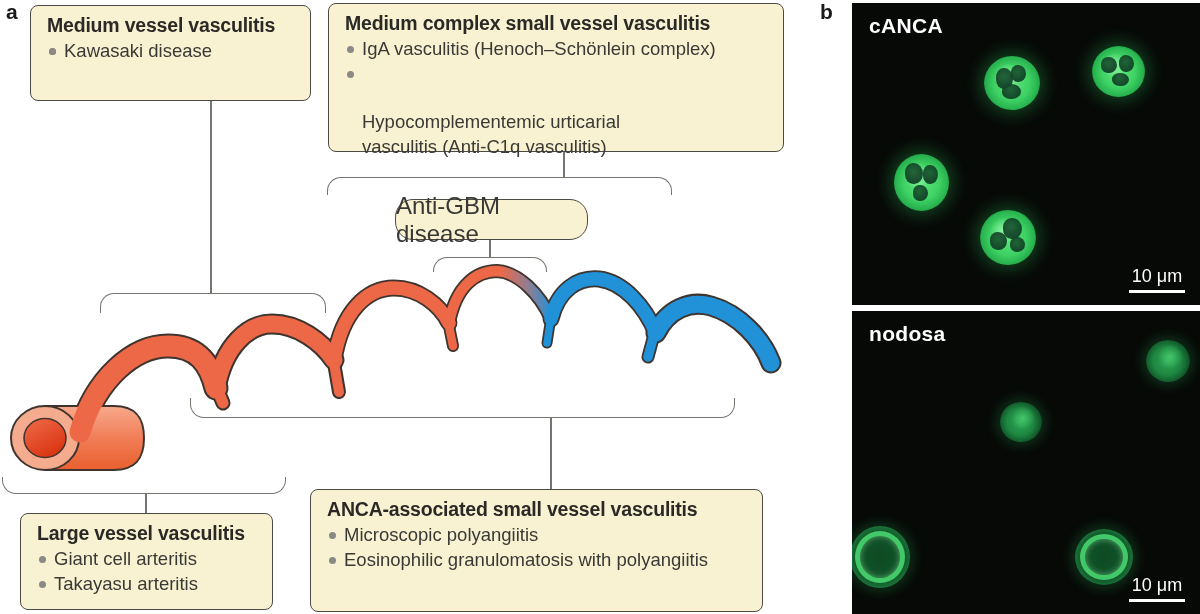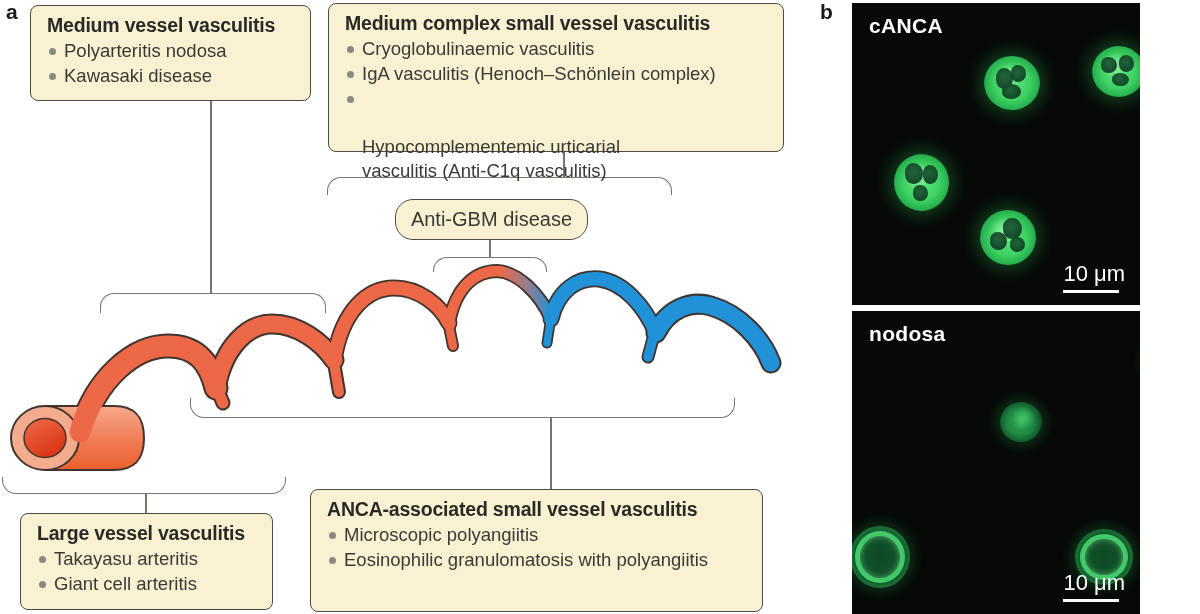--- a/index.html
+++ b/index.html
@@ -16,21 +16,21 @@
        padding:8px 16px;box-sizing:border-box;color:#2b2926;}
   .box h3{margin:0 0 2px 0;font-size:19.5px;letter-spacing:-0.2px;color:#2b2926;}
   .box ul{list-style:none;margin:0;padding:0;}
   .box li{position:relative;padding-left:17px;font-size:18.5px;line-height:1.34;color:#3b3935;}
   .dot{position:absolute;left:2px;top:9px;width:7px;height:7px;border-radius:50%;background:#8b8984;}
   .box-medium{left:30px;top:5px;width:281px;height:96px;}
   .box-immune{left:328px;top:3px;width:456px;height:149px;}
   .box-large{left:20px;top:513px;width:253px;height:97px;}
   .box-anca{left:310px;top:489px;width:453px;height:123px;}
   .box-gbm{left:395px;top:199px;width:193px;height:41px;border-radius:18px;
-           display:flex;align-items:center;justify-content:center;font-size:20px;color:#3a3835;padding:0;}
+           display:flex;align-items:center;justify-content:center;font-size:24px;color:#3a3835;padding:0;}
   .narrow{display:inline-block;max-width:308px;vertical-align:top;margin-top:48px;}
 
   
   .vline{position:absolute;width:1.6px;background:#76746e;}
   .bracket-down{position:absolute;border:1.6px solid #76746e;border-bottom:none;
                 border-radius:14px 14px 0 0;box-sizing:border-box;}
   .bracket-up{position:absolute;border:1.6px solid #76746e;border-top:none;
               border-radius:0 0 14px 14px;box-sizing:border-box;}
   .vl-medium{left:210px;top:100px;height:193px;}
   .br-medium{left:100px;top:293px;width:226px;height:20px;}
@@ -39,26 +39,26 @@
   .vl-gbm{left:489px;top:240px;height:17px;}
   .br-gbm{left:433px;top:257px;width:114px;height:15px;}
   .br-small{left:190px;top:398px;width:545px;height:20px;}
   .vl-small{left:550px;top:417px;height:72px;}
   .br-large{left:2px;top:477px;width:284px;height:17px;}
   .vl-large{left:145px;top:493px;height:20px;}
 
   .artery-svg{position:absolute;left:0;top:0;}
 
   
-  .micrograph{position:absolute;left:852px;width:288px;background:#070907;overflow:hidden;}
+  .micrograph{position:absolute;left:852px;width:348px;background:#070907;overflow:hidden;}
   .micro-canca{top:3px;height:302px;}
   .micro-panca{top:311px;height:303px;}
   .micro-label{position:absolute;left:17px;top:11px;color:#ffffff;font-weight:bold;
                font-size:21px;letter-spacing:.3px;}
-  .scalebar{position:absolute;right:15px;bottom:12px;color:#ffffff;font-size:22px;text-align:center;}
+  .scalebar{position:absolute;right:15px;bottom:12px;color:#ffffff;font-size:18px;text-align:center;}
   .scalebar .bar{height:3px;background:#ffffff;margin-top:3px;width:56px;}
 
   
   .cellc{position:absolute;border-radius:50%;
     background:
       radial-gradient(circle at 42% 38%, rgba(150,245,170,.9) 0%, rgba(150,245,170,0) 28%),
       radial-gradient(circle at 50% 50%, #5fe57c 0%, #3ed163 45%, #27b14e 68%, #148036 80%, rgba(8,70,28,.4) 90%, rgba(4,40,14,0) 100%);
     box-shadow:0 0 16px 5px rgba(46,210,96,.28);}
   .lobe{position:absolute;border-radius:46% 54% 52% 48%;opacity:.92;
     background:radial-gradient(circle at 45% 40%, #1c5a32 0%, #114227 55%, #0d3820 100%);}
@@ -152,43 +152,42 @@
   <div class="vline vl-gbm"></div>
   <div class="bracket-down br-gbm"></div>
   <div class="bracket-up br-small"></div>
   <div class="vline vl-small"></div>
   <div class="bracket-up br-large"></div>
   <div class="vline vl-large"></div>
 
   <div class="box box-medium">
     <h3>Medium vessel vasculitis</h3>
     <ul>
-      <li><span class="dot"></span><span>Polyarteritis nodosa</span></li>
+      <li><span class="dot"></span></li>
       <li><span class="dot"></span><span>Kawasaki disease</span></li>
     </ul>
   </div>
 
   <div class="box box-immune">
     <h3>Medium complex small vessel vasculitis</h3>
     <ul>
-      <li><span class="dot"></span><span>Cryoglobulinaemic vasculitis</span></li>
       <li><span class="dot"></span><span>IgA vasculitis (Henoch–Schönlein complex)</span></li>
       <li><span class="dot"></span><span class="narrow">Hypocomplementemic urticarial vasculitis (Anti-C1q vasculitis)</span></li>
     </ul>
   </div>
 
   <div class="box box-gbm">
     <span>Anti-GBM disease</span>
   </div>
 
   <div class="box box-large">
     <h3>Large vessel vasculitis</h3>
     <ul>
+      <li><span class="dot"></span><span>Giant cell arteritis</span></li>
       <li><span class="dot"></span><span>Takayasu arteritis</span></li>
-      <li><span class="dot"></span><span>Giant cell arteritis</span></li>
     </ul>
   </div>
 
   <div class="box box-anca">
     <h3>ANCA-associated small vessel vasculitis</h3>
     <ul>
       <li><span class="dot"></span><span>Microscopic polyangiitis</span></li>
       <li><span class="dot"></span><span>Eosinophilic granulomatosis with polyangiitis</span></li>
     </ul>
   </div>

